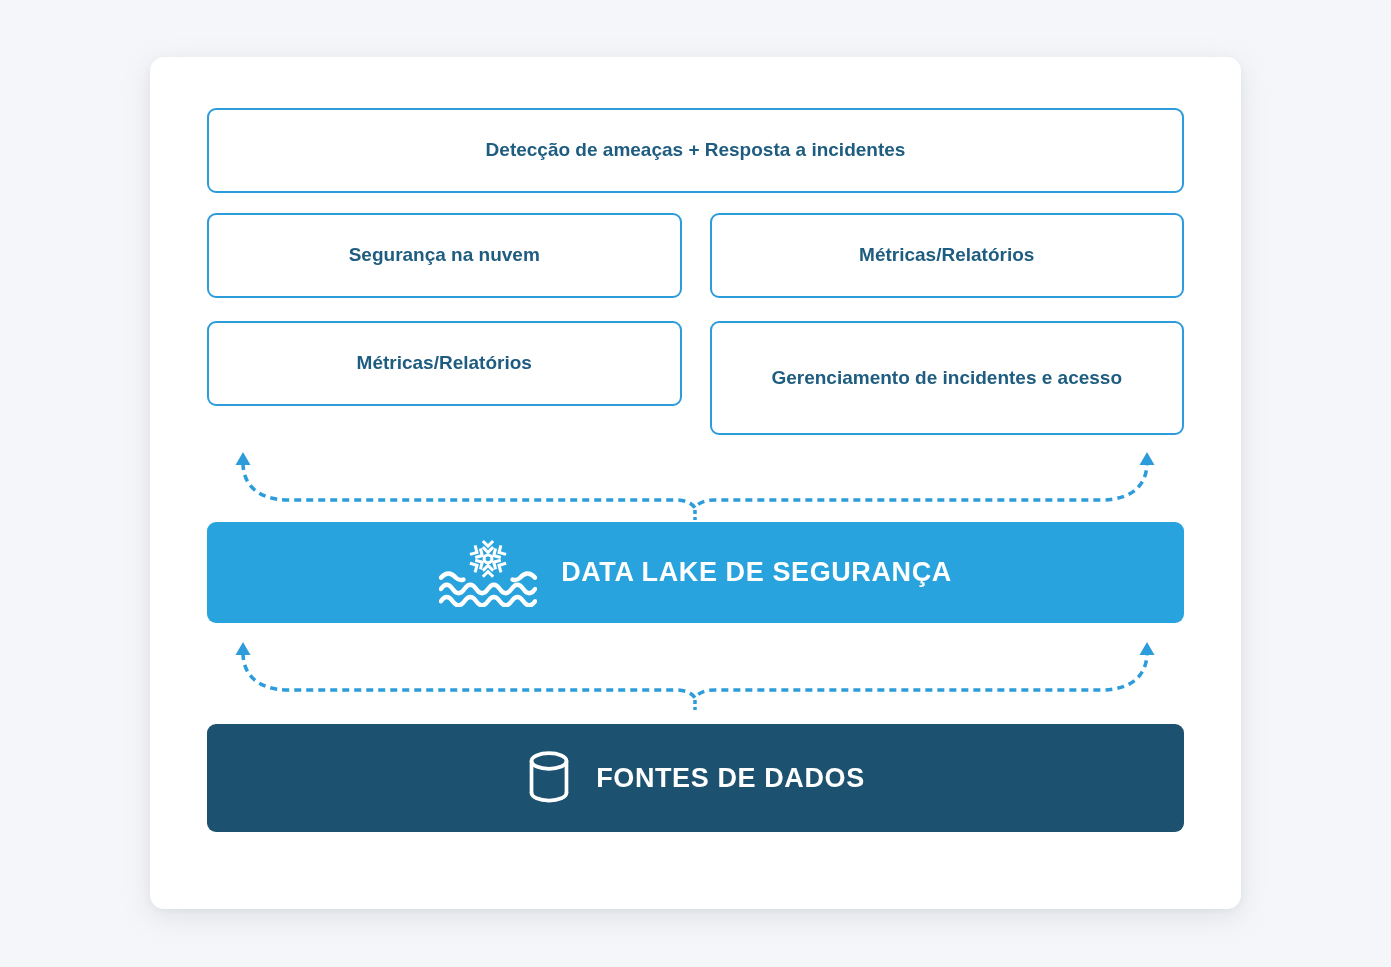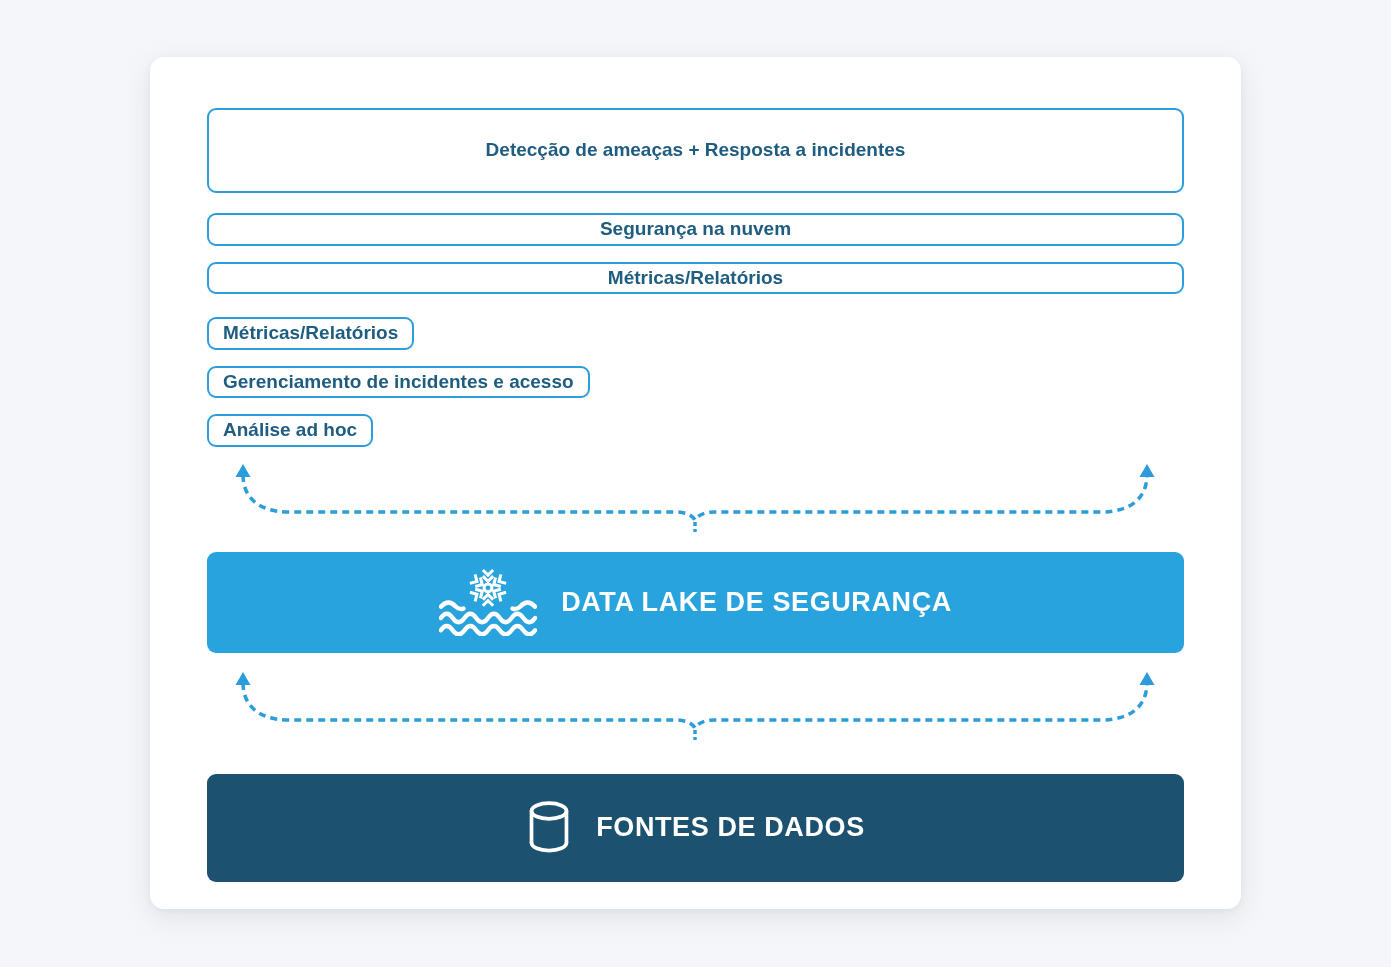--- a/index.html
+++ b/index.html
@@ -25,34 +25,33 @@
     border:2px solid var(--blue);
     border-radius:9px;
     display:flex;align-items:center;justify-content:center;
     text-align:center;
     color:var(--text);
     font-weight:bold;font-size:19px;line-height:1.5;
     background:#ffffff;
     padding:0 14px;
   }
   .box-full{height:85px;}
-  .row{display:flex;gap:16px;margin-top:20px;flex-direction:column;}
+  .row{display:flex;gap:28px;margin-top:20px;}
   .row .box{flex:1;height:85px;}
   .row-2{margin-top:23px;align-items:flex-start;}
   .row-2 .box.tall{height:114px;}
   .brace{display:block;margin-top:17px;}
   .brace-2{margin-top:19px;}
   .bar{
     height:101px;border-radius:9px;
     display:flex;align-items:center;justify-content:center;gap:24px;
     color:#ffffff;font-weight:bold;font-size:27px;letter-spacing:0.6px;
-    margin-top:18px;
   }
   .bar-light{background:var(--light-bar);}
-  .bar-dark{background:var(--dark-bar);height:108px;margin-top:32px;}
+  .bar-dark{background:var(--dark-bar);height:108px;margin-top:12px;}
   .bar-icon{flex:0 0 auto;display:block;}
 </style>
 </head>
 <body>
 
 <div class="stage">
   <div class="card">
 
     <div class="box box-full">
       <span>Detecção de ameaças + Resposta a incidentes</span>
@@ -66,23 +65,20 @@
         <span>Métricas/Relatórios</span>
       </div>
     </div>
 
     <div class="row row-2">
       <div class="box">
         <span>Métricas/Relatórios</span>
       </div>
       <div class="box tall">
         <span>Gerenciamento de incidentes e acesso</span>
-      </div>
-      <div class="box">
-        <span>Análise ad hoc</span>
       </div>
     </div>
 
     <svg class="brace" width="976" height="70" viewBox="0 0 976 70" fill="none" xmlns="http://www.w3.org/2000/svg">
       <path d="M36 0 L28.5 13 L43.5 13 Z" fill="#2d9cdb"></path>
       <path d="M940 0 L932.5 13 L947.5 13 Z" fill="#2d9cdb"></path>
       <path d="M36 11 C36 32 50 48 82 48 H468 Q483 48 488 56 Q493 48 508 48 H894 C926 48 940 32 940 11" stroke="#2d9cdb" stroke-width="3.5" stroke-dasharray="7 5"></path>
       <line x1="488" y1="58" x2="488" y2="68" stroke="#2d9cdb" stroke-width="3.5" stroke-dasharray="4 3"></line>
     </svg>
 

